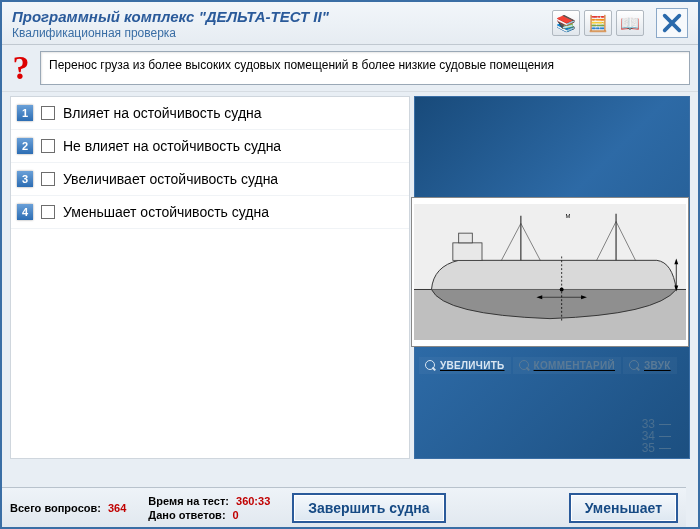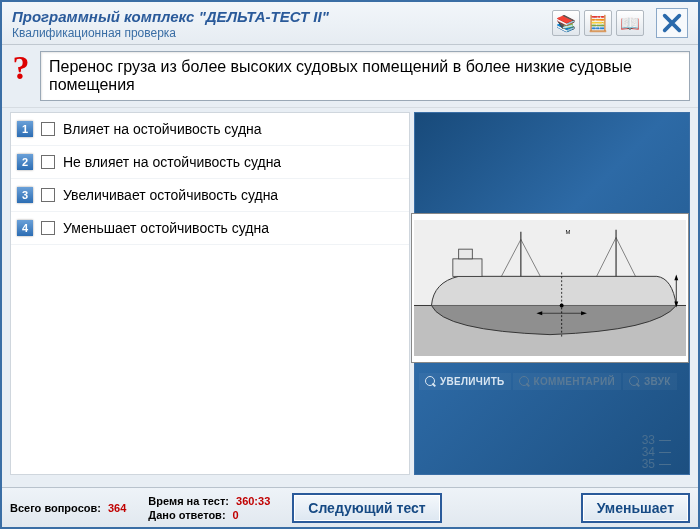--- a/index.html
+++ b/index.html
@@ -62,21 +62,21 @@
     font-weight: bold;
     text-align: center;
     line-height: 34px;
     font-family: "Times New Roman", serif;
   }
   .qtext-box {
     flex:1;
     border: 1px solid #9aa8b6;
     background: #fff;
     padding: 6px 8px;
-    font-size: 16px;
+    font-size: 12px;
     box-shadow: inset 1px 1px 2px rgba(0,0,0,0.1);
     min-height: 32px;
   }
   .content {
     display:flex;
     height: 370px;
     border-top: 1px solid #d6dce2;
   }
   .answers {
     width: 400px;
@@ -128,20 +128,21 @@
     border: 1px solid #888;
   }
   .ship-svg { width:100%; height:100%; display:block; }
   .media-toolbar {
     position:absolute;
     left: 0; right: 0;
     top: 258px;
     display:flex;
     gap: 2px;
     padding: 2px 4px;
+    text-decoration: underline;
   }
   .media-btn {
     flex:0 0 auto;
     display:flex;align-items:center;gap:4px;
     padding: 3px 6px;
     background: rgba(255,255,255,0.04);
     font-size: 10px;
     font-weight: bold;
     letter-spacing: .3px;
     cursor:pointer;
@@ -163,21 +164,21 @@
     color: #496f90;
     font-size: 12px;
     line-height: 12px;
   }
   .scale-marks div { text-align:right; }
   .scale-marks div::after {
     content:""; display:inline-block; width:12px; height:1px; background:#496f90; vertical-align:middle; margin-left:4px;
   }
   .footer {
     position:absolute;
-    left:0;right:0;bottom:0;
+    left:0;right:12px;bottom:0;
     height: 40px;
     display:flex;
     align-items:center;
     padding: 4px 8px;
     background: linear-gradient(#eef3f8,#e1e8ef);
     border-top: 1px solid #b8c2cc;
     gap: 8px;
   }
   .stat-block {
     font-size: 11px;
@@ -314,16 +315,16 @@
     <div class="stat-row">
       <span class="stat-label">Время на тест:</span>
       <span class="stat-val">360:33</span>
     </div>
     <div class="stat-row">
       <span class="stat-label">Дано ответов:</span>
       <span class="stat-val">0</span>
     </div>
   </div>
   <div class="footer-spacer"></div>
-  <button class="big-btn">Следующий тест</button>
+  <button class="big-btn">Завершить судна</button>
   <div class="footer-gap"></div>
   <button class="big-btn">Уменьшает</button>
 </div>
 
 </body></html>

